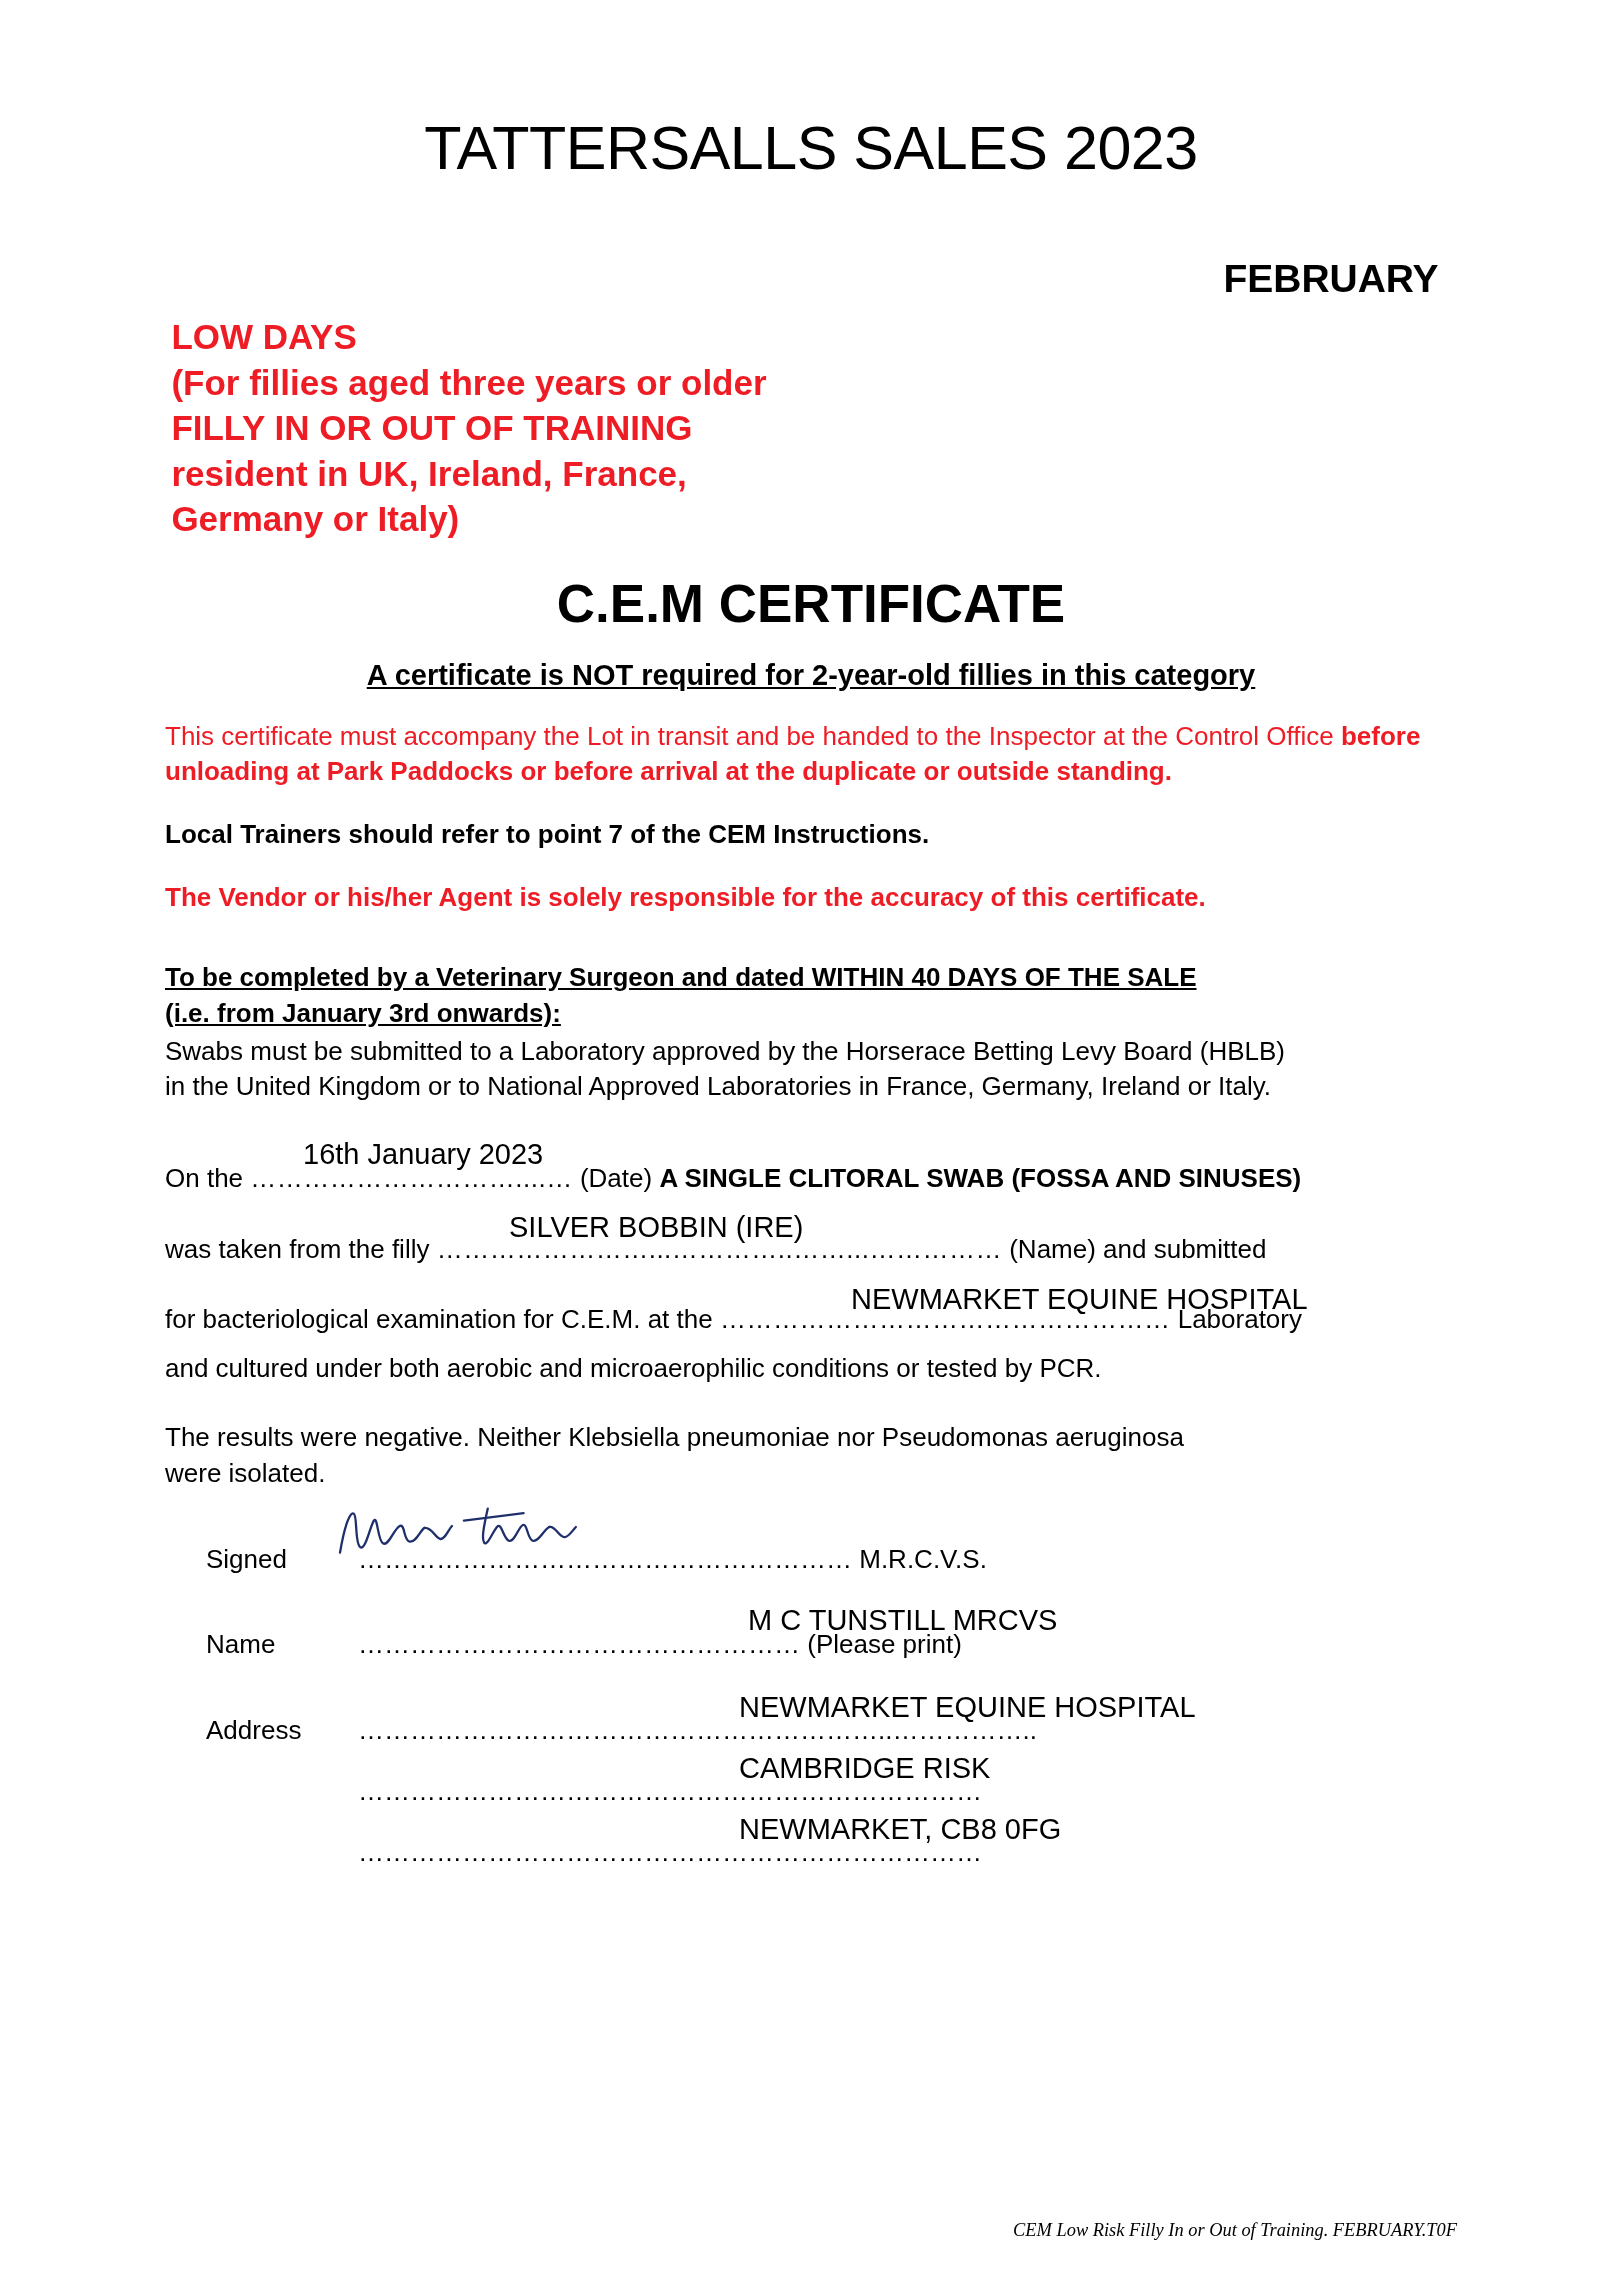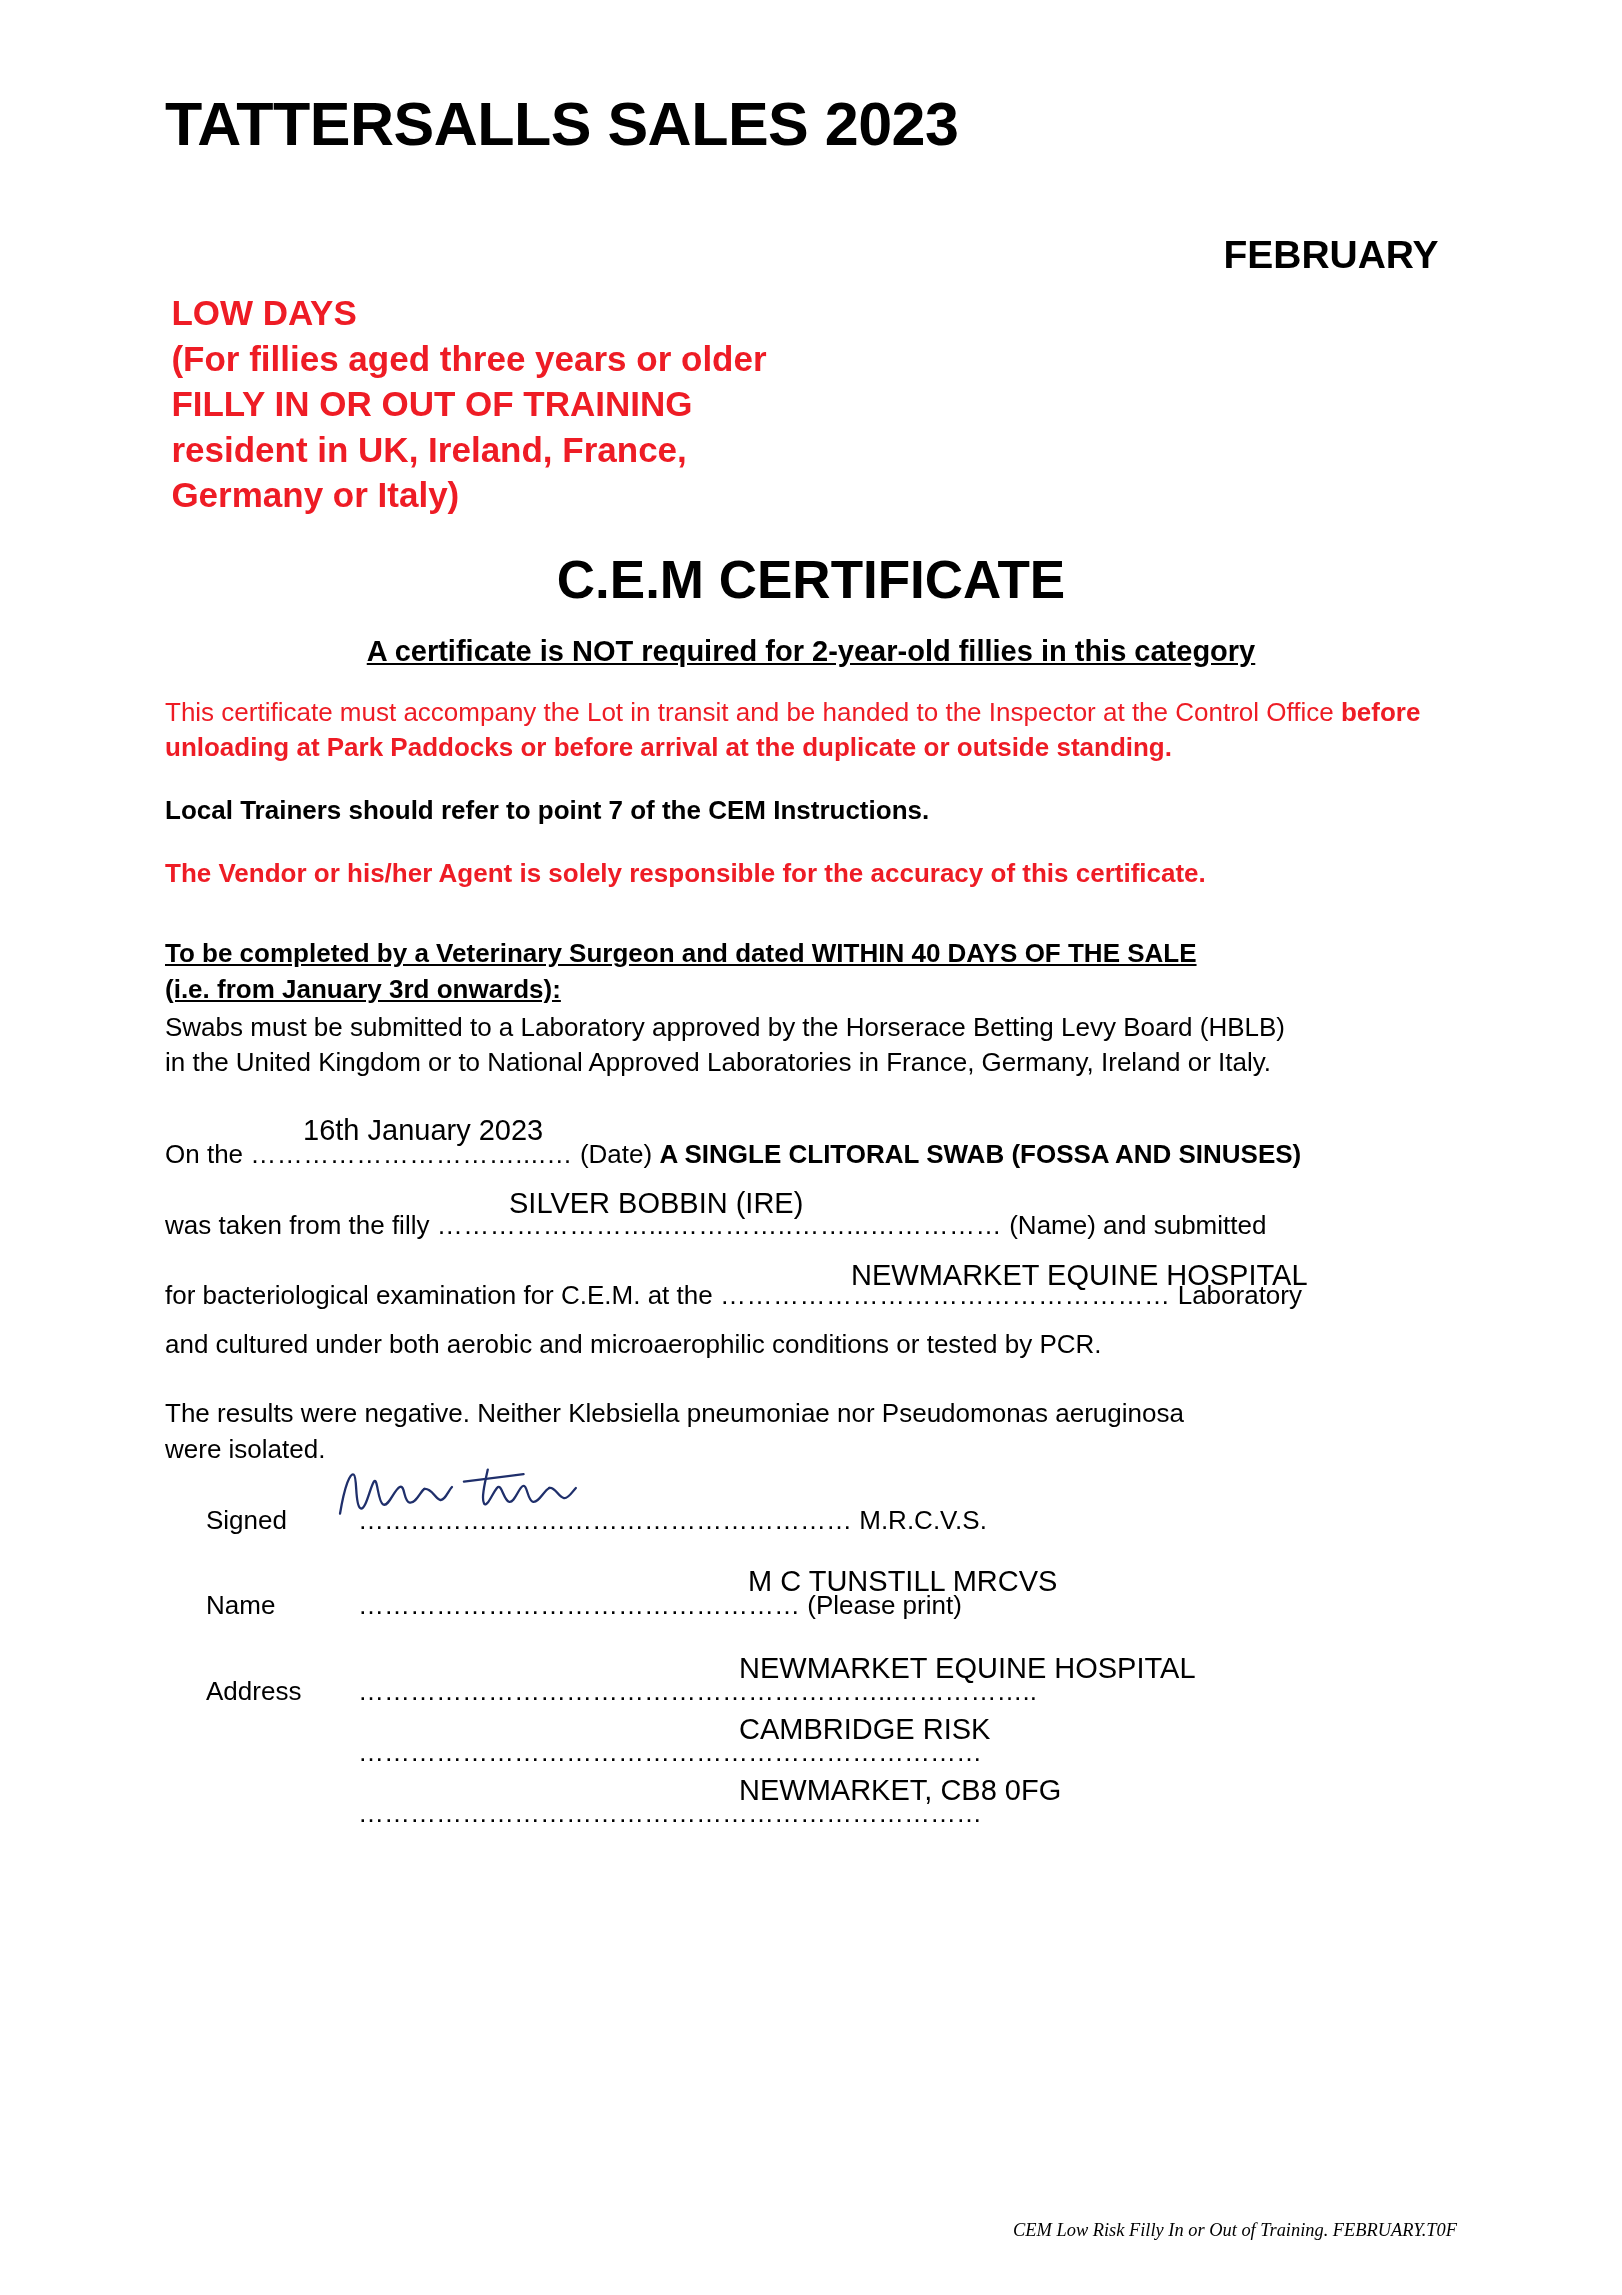--- a/index.html
+++ b/index.html
@@ -14,24 +14,25 @@
   .page {
     position: relative;
     width: 1622px;
     height: 2295px;
     background: #ffffff;
     box-sizing: border-box;
     padding: 0 165px;
     overflow: hidden;
   }
   .title {
+    text-align: center;
     font-size: 61px;
-    font-weight: bold;
+    font-weight: normal;
     letter-spacing: -0.5px;
-    margin-top: 92px;
+    margin-top: 116px;
     line-height: 1.05;
   }
   .month {
     text-align: right;
     font-size: 39px;
     font-weight: bold;
     margin-top: 77px;
     padding-right: 18.4px;
   }
   .redblock {
@@ -118,21 +119,21 @@
     white-space: nowrap;
   }
   .sig-label {
     display: inline-block;
     width: 152px;
     font-size: 26px;
   }
   .siglike {
     position: relative;
     font-size: 26px;
-    margin-top: 37px;
+    margin-top: 52px;
     white-space: nowrap;
   }
   .addr-line {
     position: relative;
     font-size: 26px;
     margin-top: 16.5px;
     white-space: nowrap;
     padding-left: 152px;
   }
   .footer {

